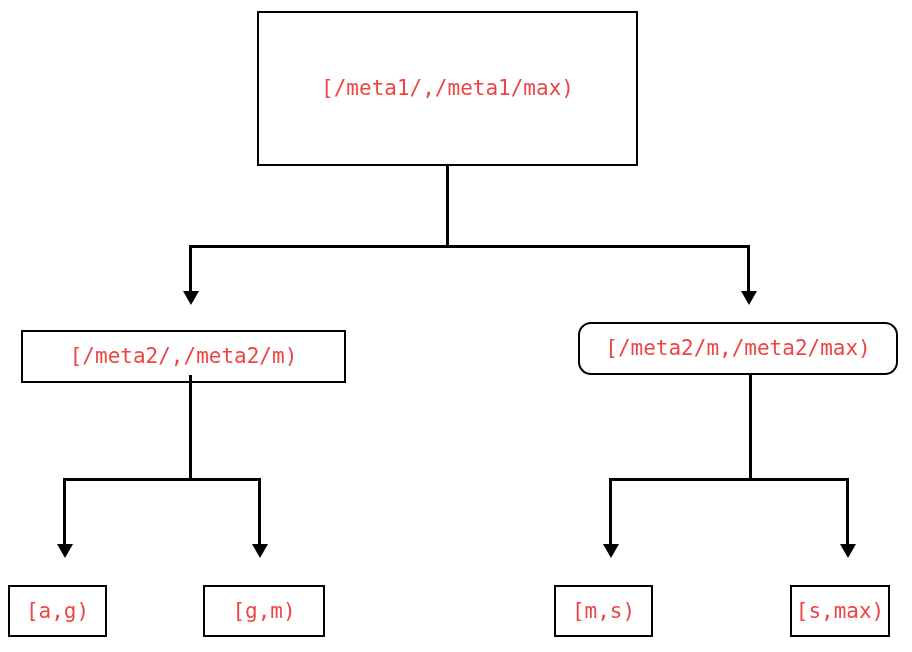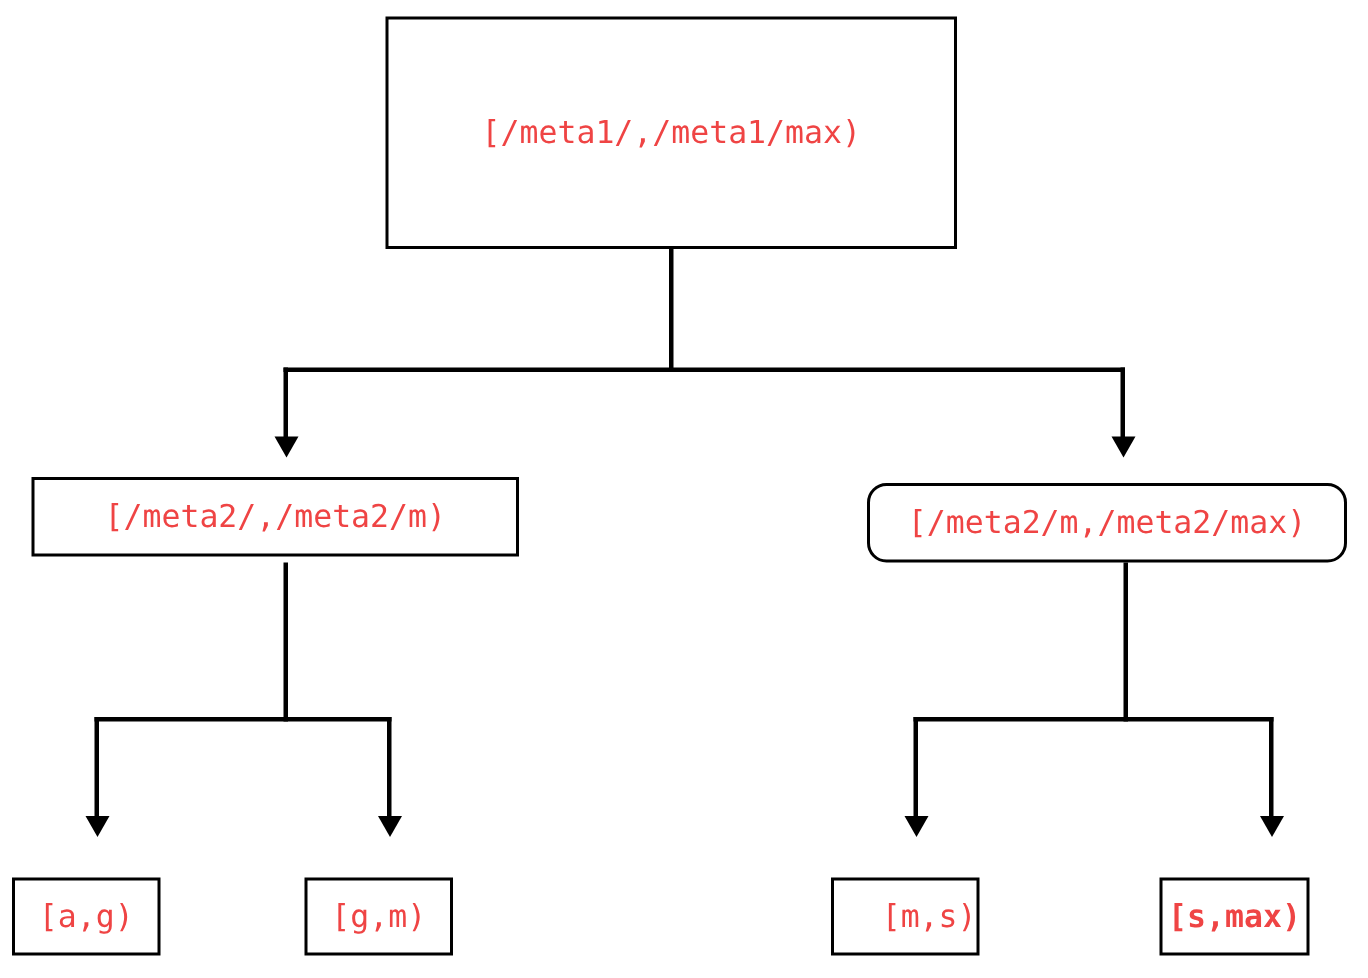--- a/index.html
+++ b/index.html
@@ -66,21 +66,21 @@
   <div class="edge-line edge-h" style="left:189px; top:245px; width:561px; height:3px;"></div>
 
   <div class="edge-line edge-v" style="left:189px; top:245px; width:3px; height:48px;"></div>
 
   <div class="arrow-head" style="left:183px; top:291px;"></div>
 
   <div class="edge-line edge-v" style="left:747px; top:245px; width:3px; height:48px;"></div>
 
   <div class="arrow-head" style="left:741px; top:291px;"></div>
 
-  <div class="node" style="left:21px; top:318px; width:325px; height:53px;">
+  <div class="node" style="left:21px; top:330px; width:325px; height:53px;">
     <span class="node-label">[/meta2/,/meta2/m)</span>
   </div>
 
   <div class="node" style="left:578px; top:322px; width:320px; height:53px;border-radius:13px;">
     <span class="node-label">[/meta2/m,/meta2/max)</span>
   </div>
 
   <div class="edge-line edge-v" style="left:189px; top:375px; width:3px; height:106px;"></div>
 
   <div class="edge-line edge-h" style="left:63px; top:478px; width:198px; height:3px;"></div>
@@ -102,25 +102,25 @@
   <div class="arrow-head" style="left:603px; top:544px;"></div>
 
   <div class="edge-line edge-v" style="left:846px; top:478px; width:3px; height:68px;"></div>
 
   <div class="arrow-head" style="left:840px; top:544px;"></div>
 
   <div class="node" style="left:8px; top:585px; width:99px; height:52px;">
     <span class="node-label">[a,g)</span>
   </div>
 
-  <div class="node" style="left:203px; top:585px; width:99px; height:52px;">
+  <div class="node" style="left:203px; top:585px; width:122px; height:52px;">
     <span class="node-label">[g,m)</span>
   </div>
 
-  <div class="node" style="left:554px; top:585px; width:99px; height:52px;justify-content:flex-end;">
+  <div class="node" style="left:554px; top:585px; width:99px; height:52px;">
     <span class="node-label">[m,s)</span>
   </div>
 
-  <div class="node" style="left:773px; top:585px; width:100px; height:52px;font-weight:bold;">
+  <div class="node" style="left:790px; top:585px; width:100px; height:52px;">
     <span class="node-label">[s,max)</span>
   </div>
 
 </div>
 
 </body></html>

